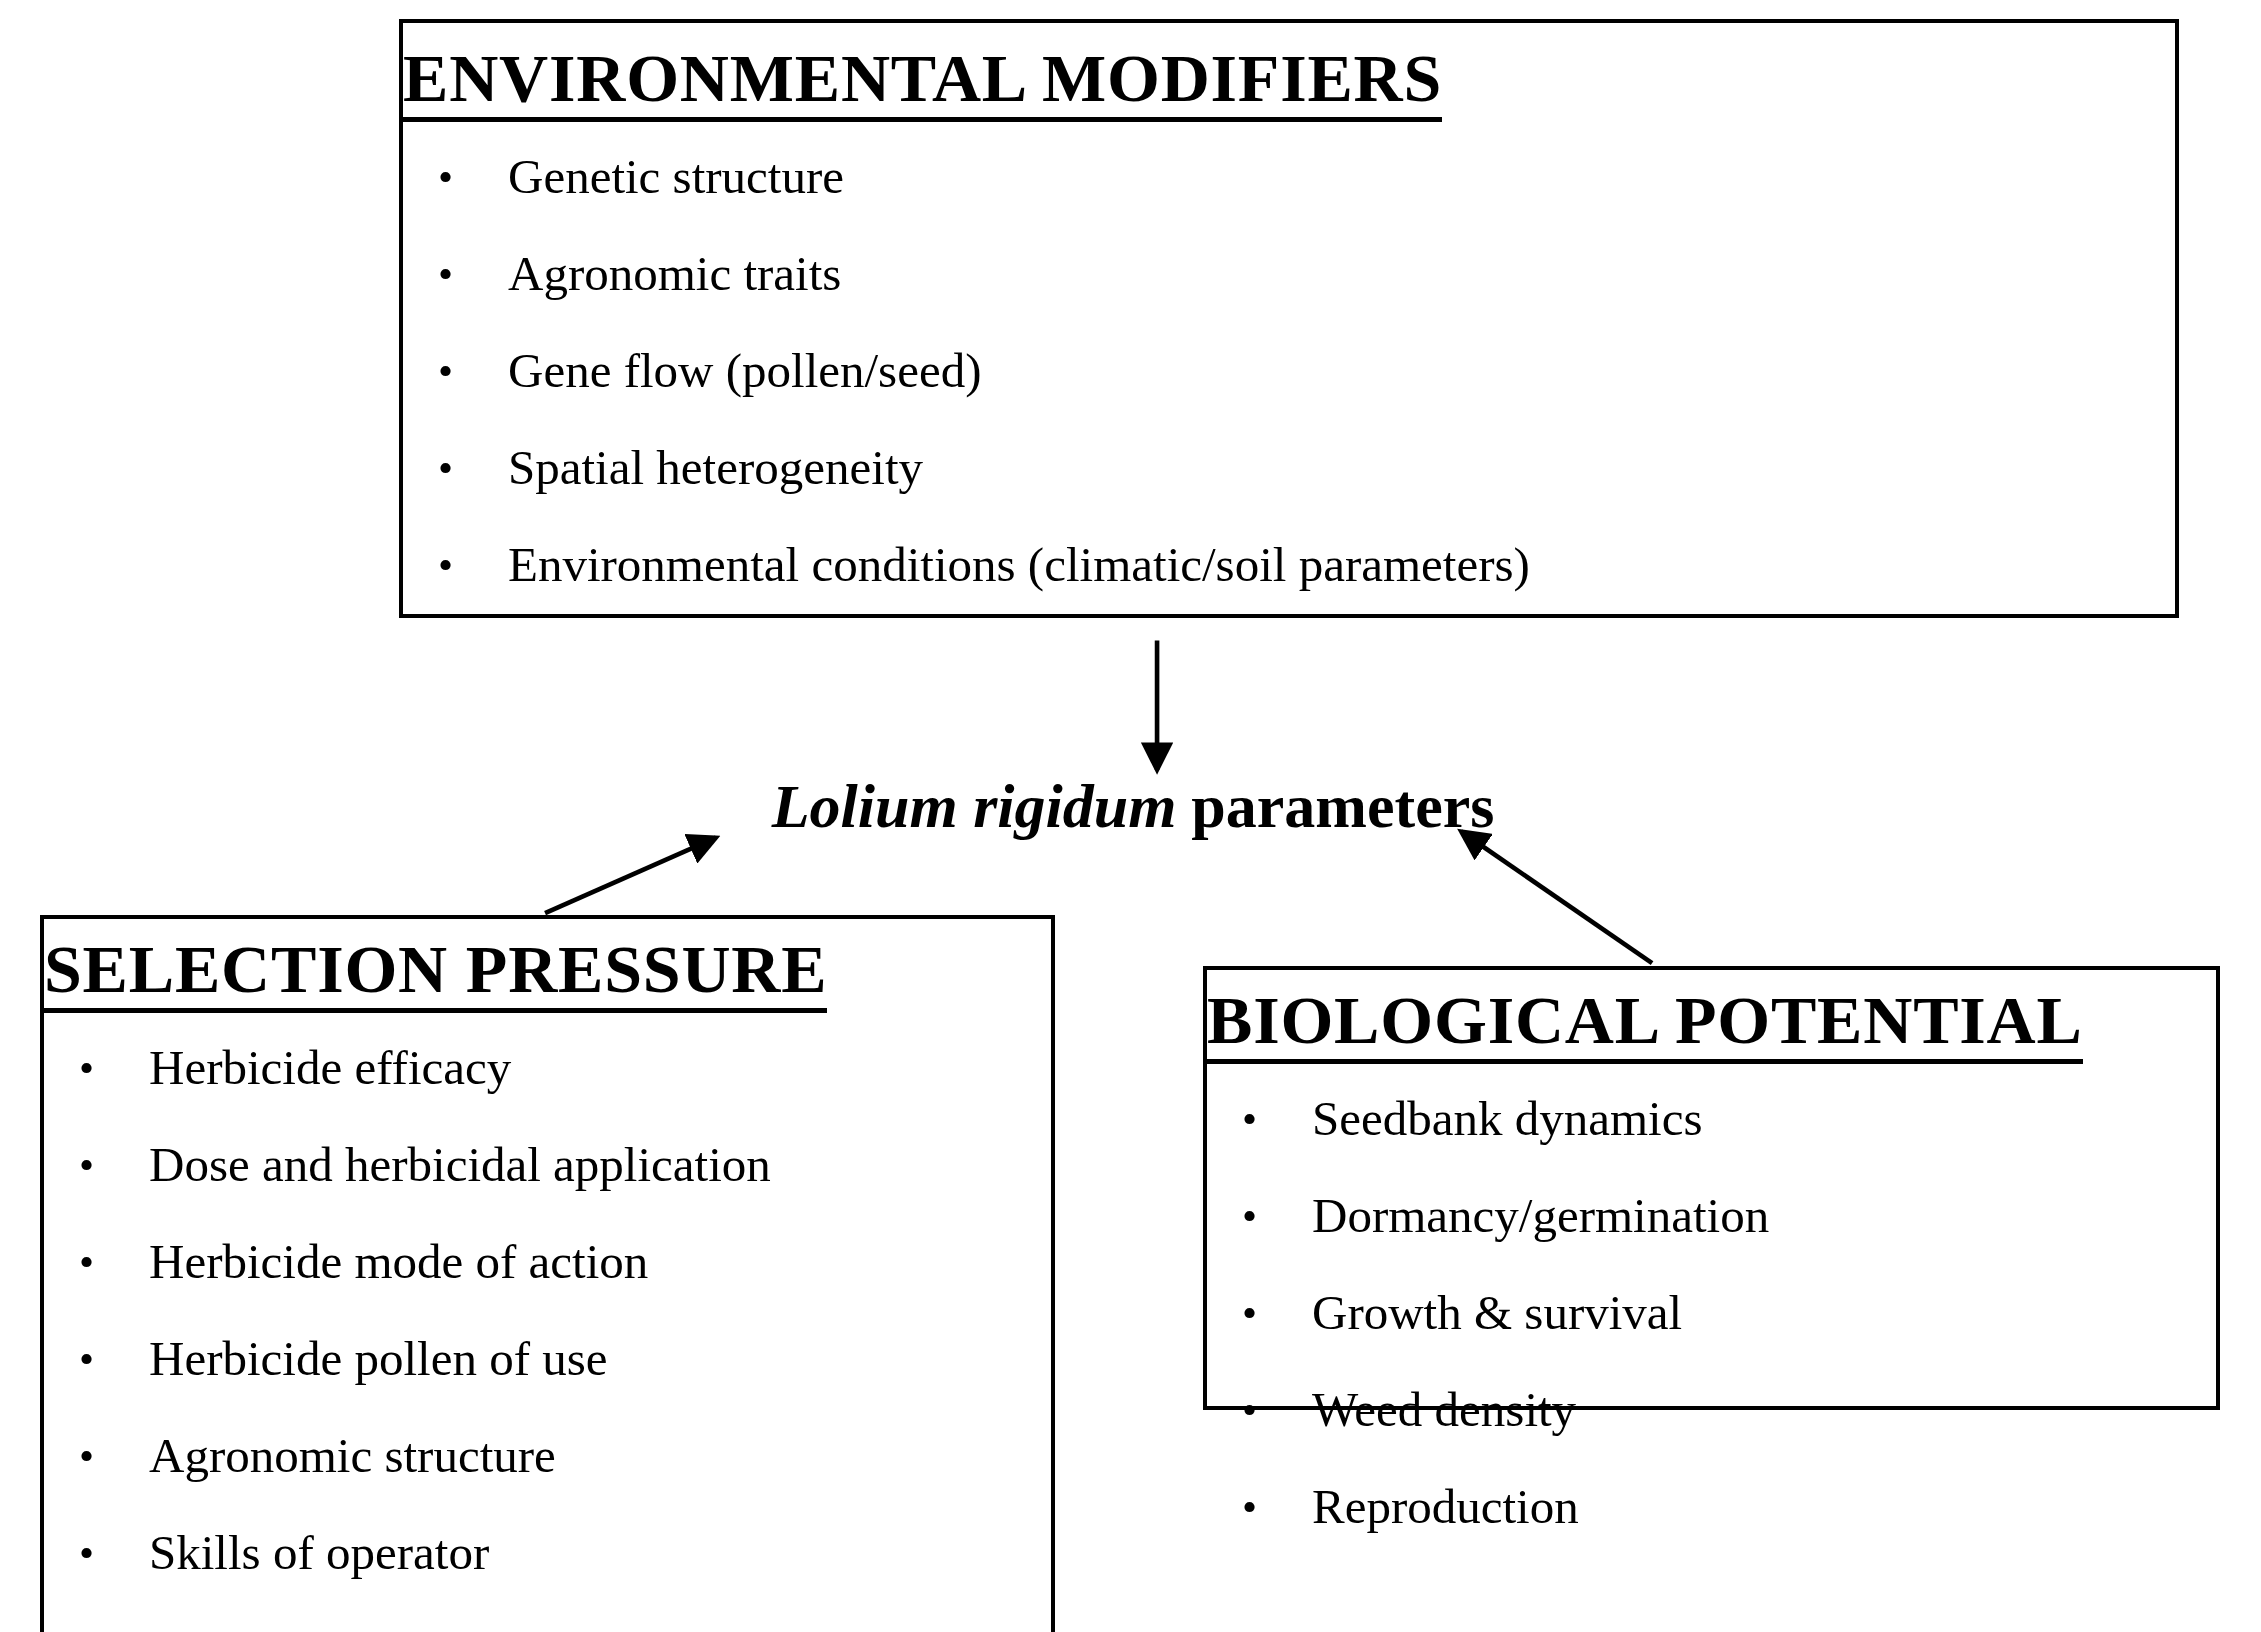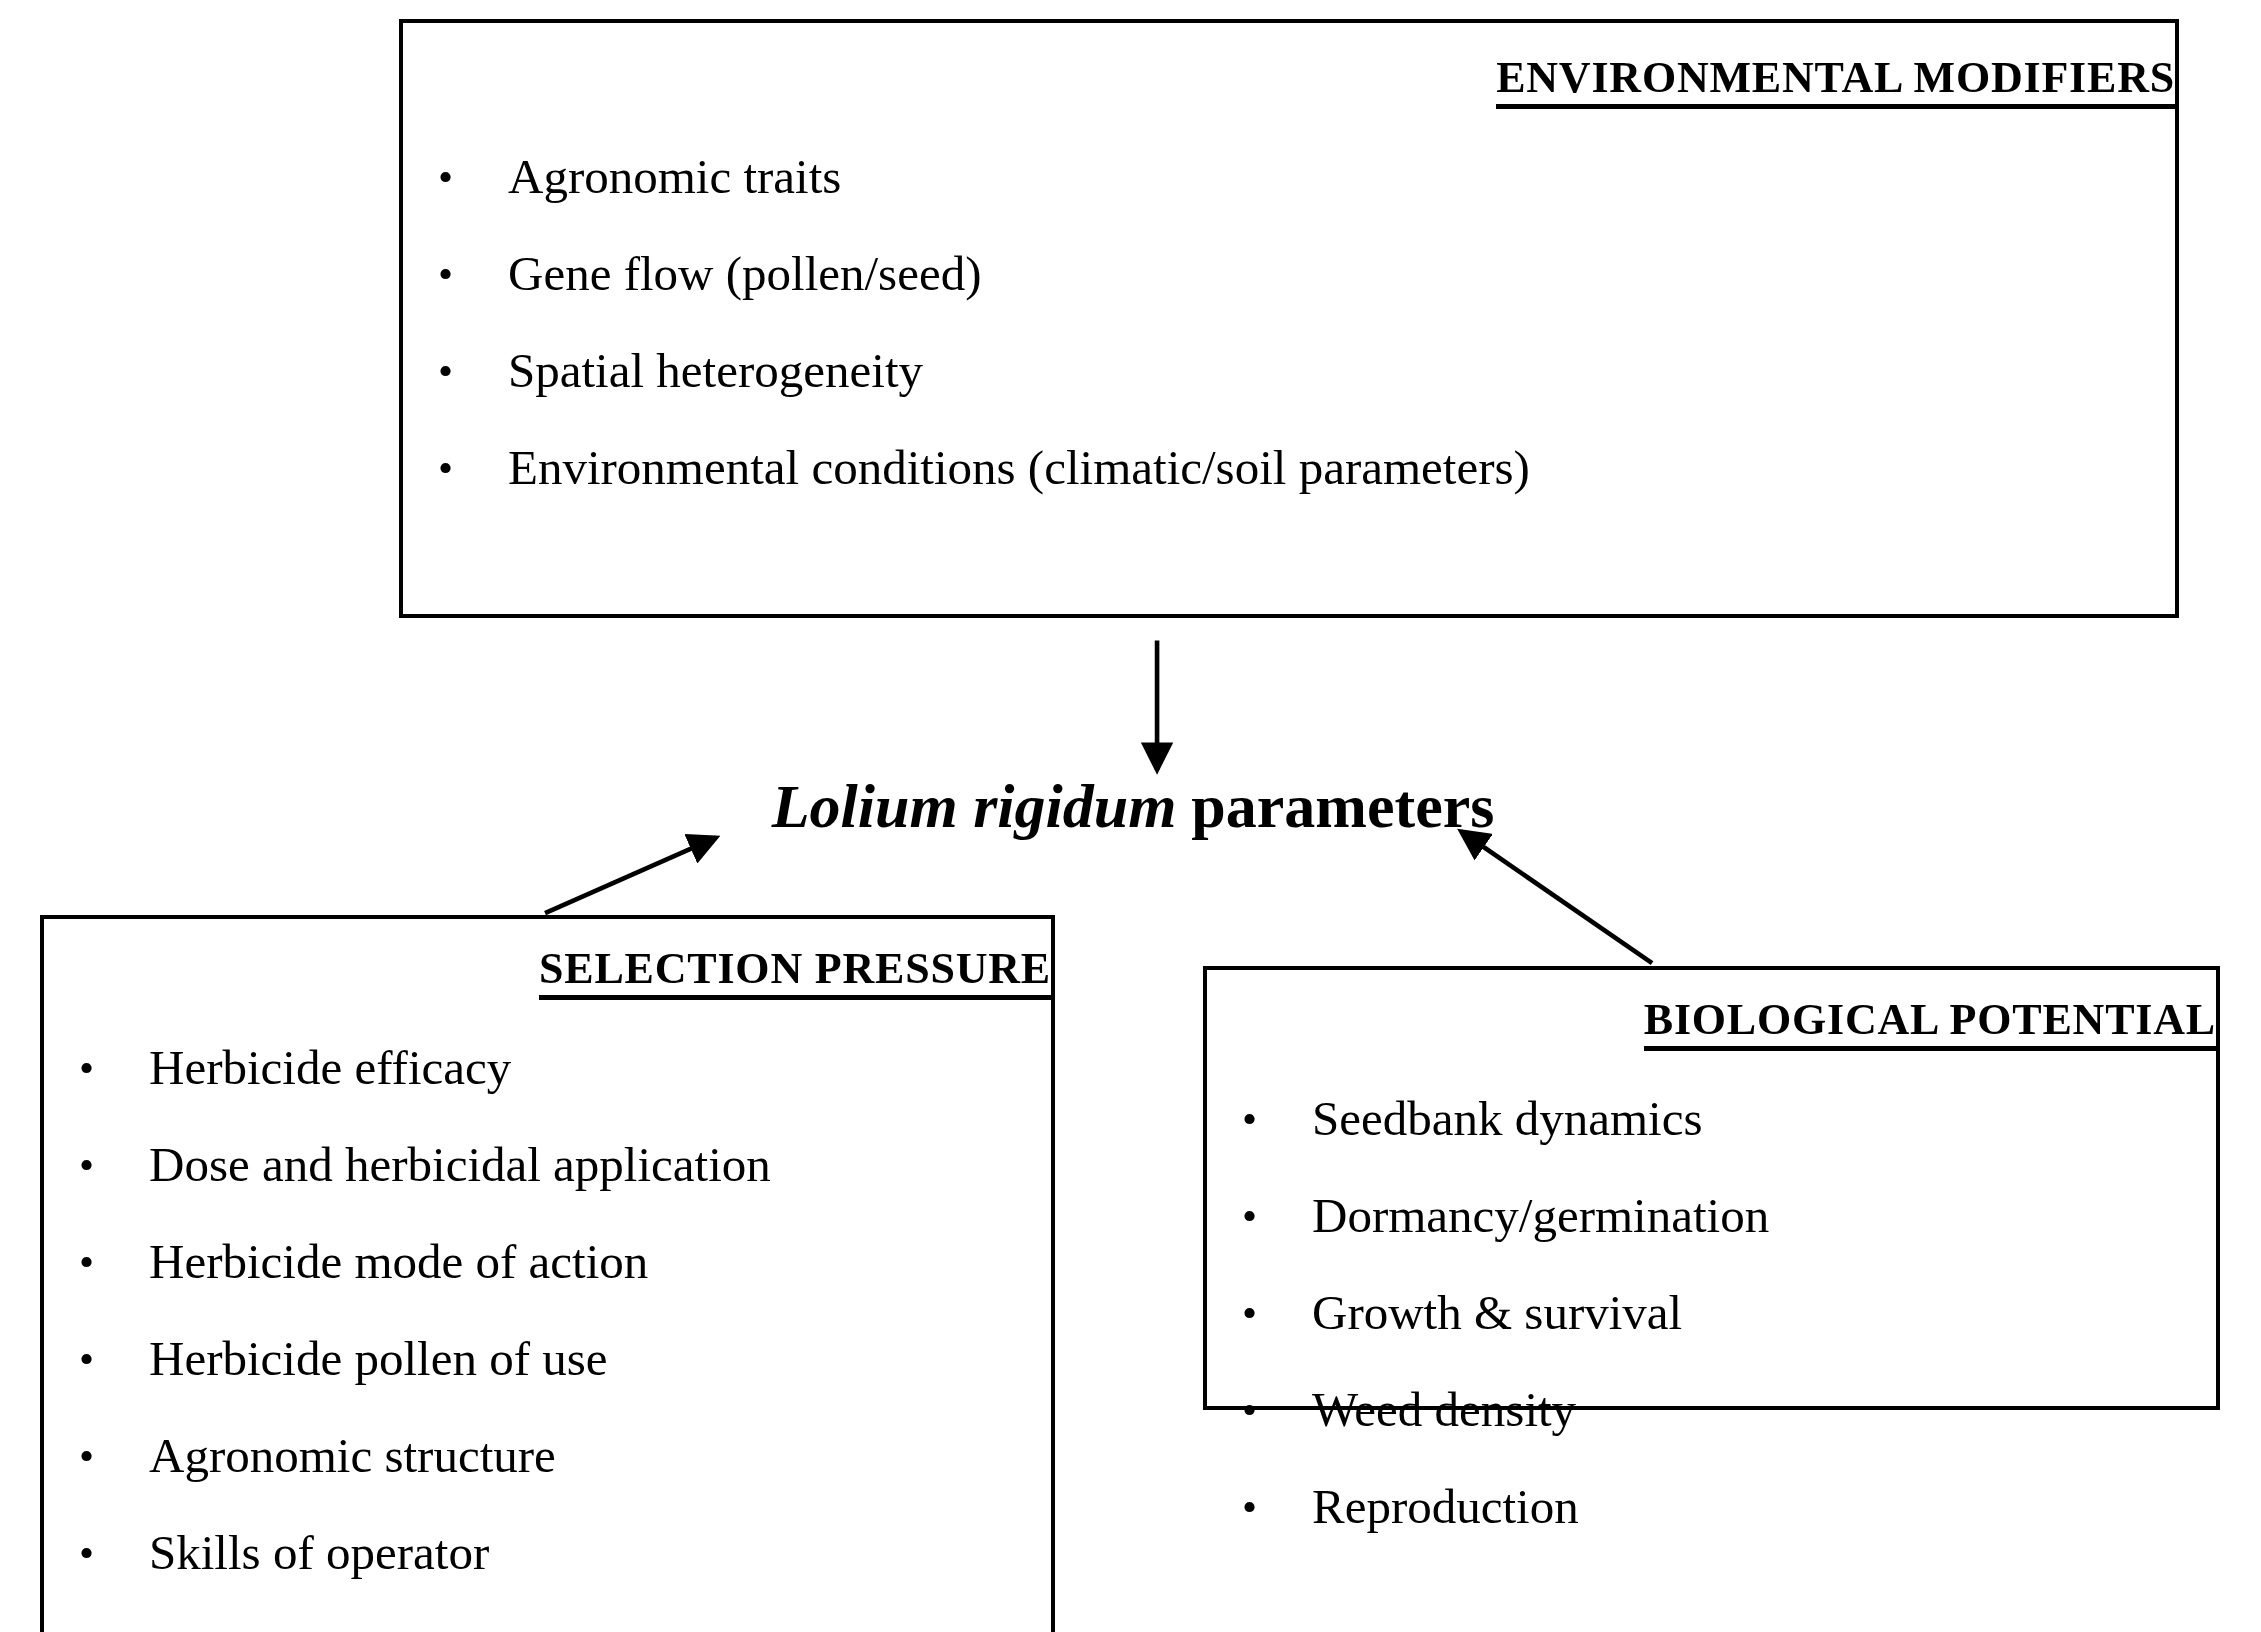--- a/index.html
+++ b/index.html
@@ -20,22 +20,22 @@
     position: absolute;
     border: 4.6px solid #000000;
     box-sizing: border-box;
     background: #ffffff;
   }
   .box-env { left: 399px; top: 19px;   width: 1780px; height: 599px; padding-top: 4.6px; }
   .box-sel { left: 40px;  top: 915px; width: 1015px; height: 856px; }
   .box-bio { left: 1203px; top: 966px; width: 1017px; height: 444px; }
 
   .box-title {
-    text-align: right;
-    font-size: 44px;
+    text-align: left;
+    font-size: 68px;
     font-weight: bold;
     line-height: 100px;
     letter-spacing: 0.8px;
   }
   .box-title .u {
     display: inline-block;
     line-height: 1.05;
     border-bottom: 5.4px solid #000000;
     padding-bottom: 3.1px;
   }
@@ -89,20 +89,21 @@
 </head>
 <body>
 
 <div class="canvas">
 
   <div class="box box-env">
     <div class="box-title">
       <span class="u">ENVIRONMENTAL MODIFIERS</span>
     </div>
     <ul class="items">
+      <li>Genetic structure</li>
       <li>Agronomic traits</li>
       <li>Gene flow (pollen/seed)</li>
       <li>Spatial heterogeneity</li>
       <li>Environmental conditions (climatic/soil parameters)</li>
     </ul>
   </div>
 
   <div class="box box-sel">
     <div class="box-title">
       <span class="u">SELECTION PRESSURE</span>

